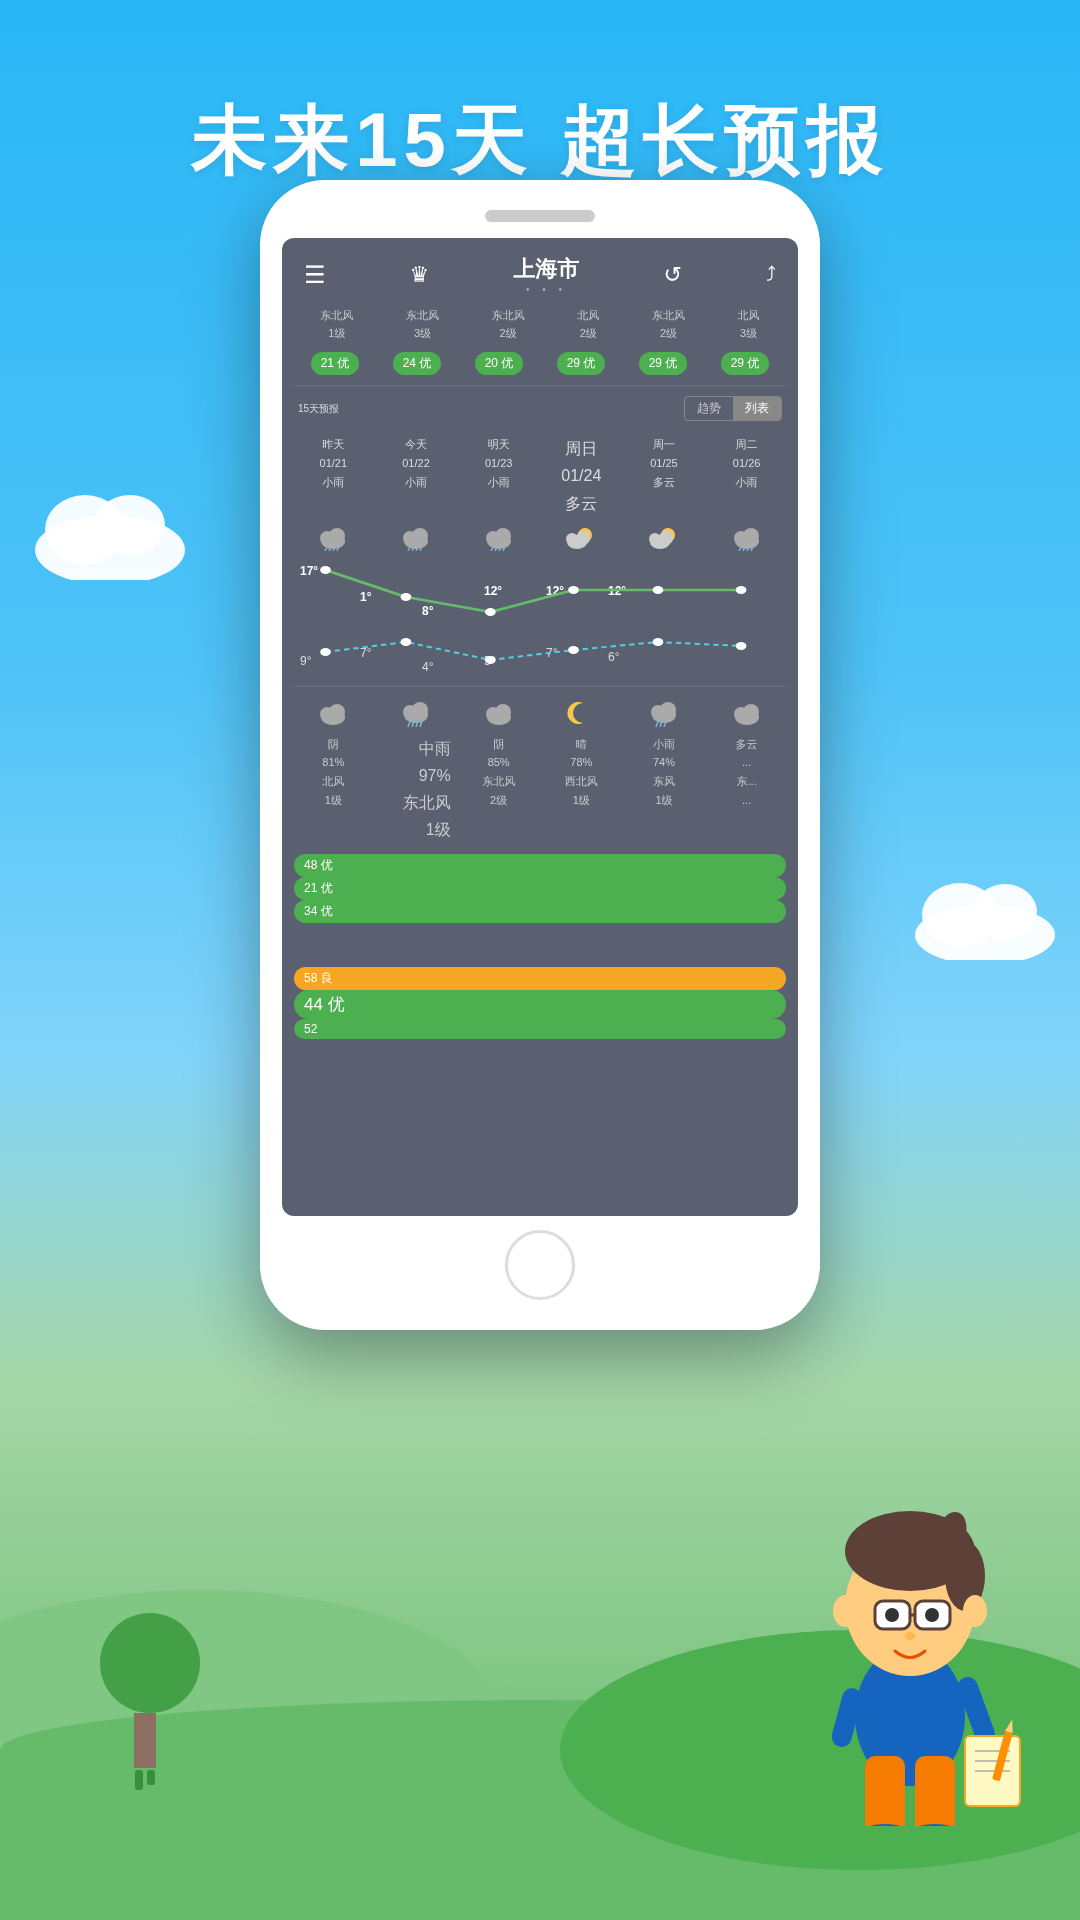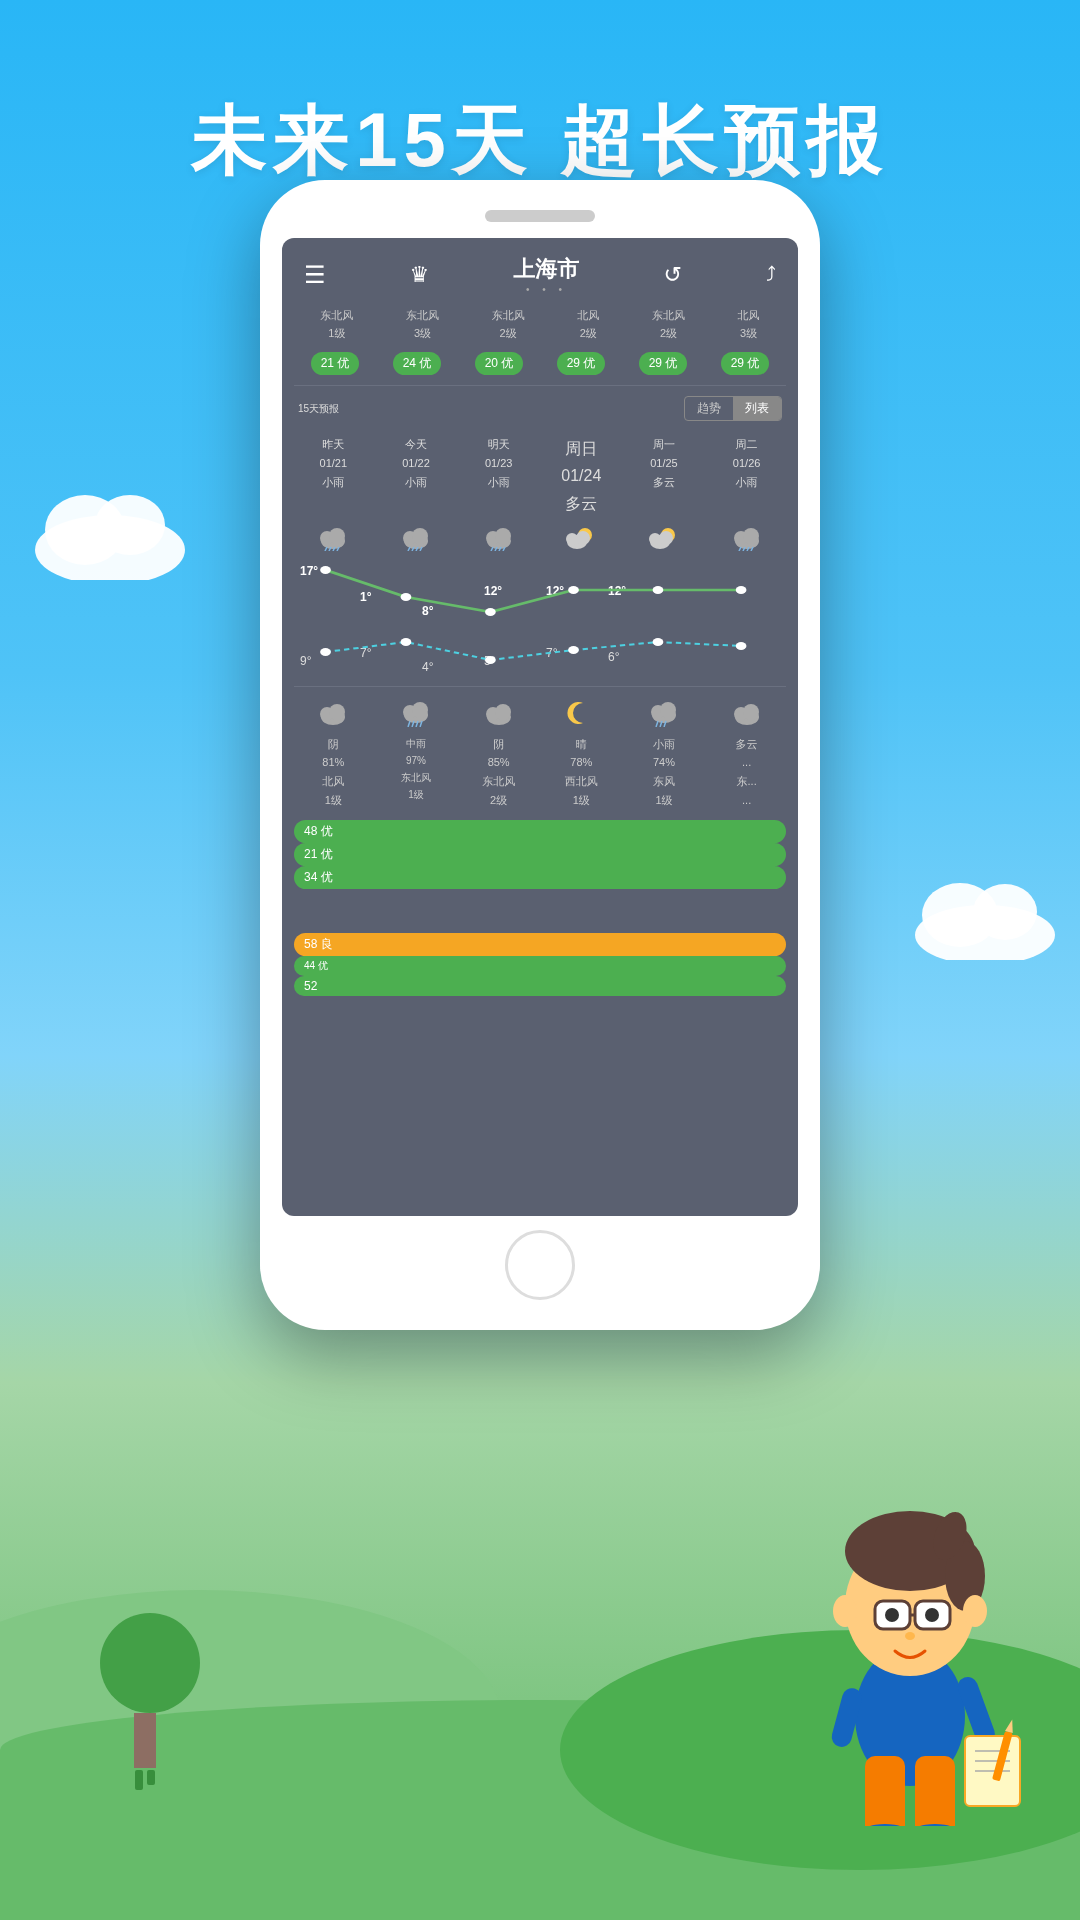--- a/index.html
+++ b/index.html
@@ -297,32 +297,32 @@
         <svg width="32" height="28" viewBox="0 0 32 28">
             <ellipse cx="16" cy="18" rx="12" ry="8" fill="#aaa"></ellipse>
             <ellipse cx="10" cy="15" rx="7" ry="7" fill="#aaa"></ellipse>
             <ellipse cx="20" cy="13" rx="8" ry="8" fill="#aaa"></ellipse>
           </svg>
       </div>
     </div>
 
     <div style="display:flex;justify-content:space-around;padding:2px 10px;">
       <div style="text-align:center;color:#ccc;font-size:11px;line-height:1.7;width:14%;">阴<br>81%<br>北风<br>1级</div>
-      <div style="text-align:center;color:#ccc;font-size:10px;line-height:1.7;width:14%;">中雨<br>97%<br>东北风<br>1级</div>
+      <div style="text-align:right;color:#ccc;font-size:16px;line-height:1.7;width:14%;">中雨<br>97%<br>东北风<br>1级</div>
       <div style="text-align:center;color:#ccc;font-size:11px;line-height:1.7;width:14%;">阴<br>85%<br>东北风<br>2级</div>
       <div style="text-align:center;color:#ccc;font-size:11px;line-height:1.7;width:14%;">晴<br>78%<br>西北风<br>1级</div>
       <div style="text-align:center;color:#ccc;font-size:11px;line-height:1.7;width:14%;">小雨<br>74%<br>东风<br>1级</div>
       <div style="text-align:center;color:#ccc;font-size:11px;line-height:1.7;width:14%;">多云<br>...<br>东...<br>...</div>
     </div>
 
     <div style="display:flex;justify-content:space-around;padding:8px 12px 14px;flex-direction:column;">
       <span style="background:#4caf50;color:white;border-radius:20px;padding:3px 10px;font-size:12px;">48 优</span>
       <span style="background:#4caf50;color:white;border-radius:20px;padding:3px 10px;font-size:12px;">21 优</span>
       <span style="background:#4caf50;color:white;border-radius:20px;padding:3px 10px;font-size:12px;">34 优</span>
       <span style="background:#f5a623;color:white;border-radius:20px;padding:3px 10px;font-size:12px;margin-top:44px;">58 良</span>
-      <span style="background:#4caf50;color:white;border-radius:20px;padding:3px 10px;font-size:10px;">44 优</span>
+      <span style="background:#4caf50;color:white;border-radius:20px;padding:3px 10px;font-size:17px;">44 优</span>
       <span style="background:#4caf50;color:white;border-radius:20px;padding:3px 10px;font-size:12px;">52</span>
     </div>
 
   </div>
 
   <div style="width:70px;height:70px;border-radius:50%;border:3px solid #ddd;margin:14px auto 8px;"></div>
 </div>
 
 </body></html>

